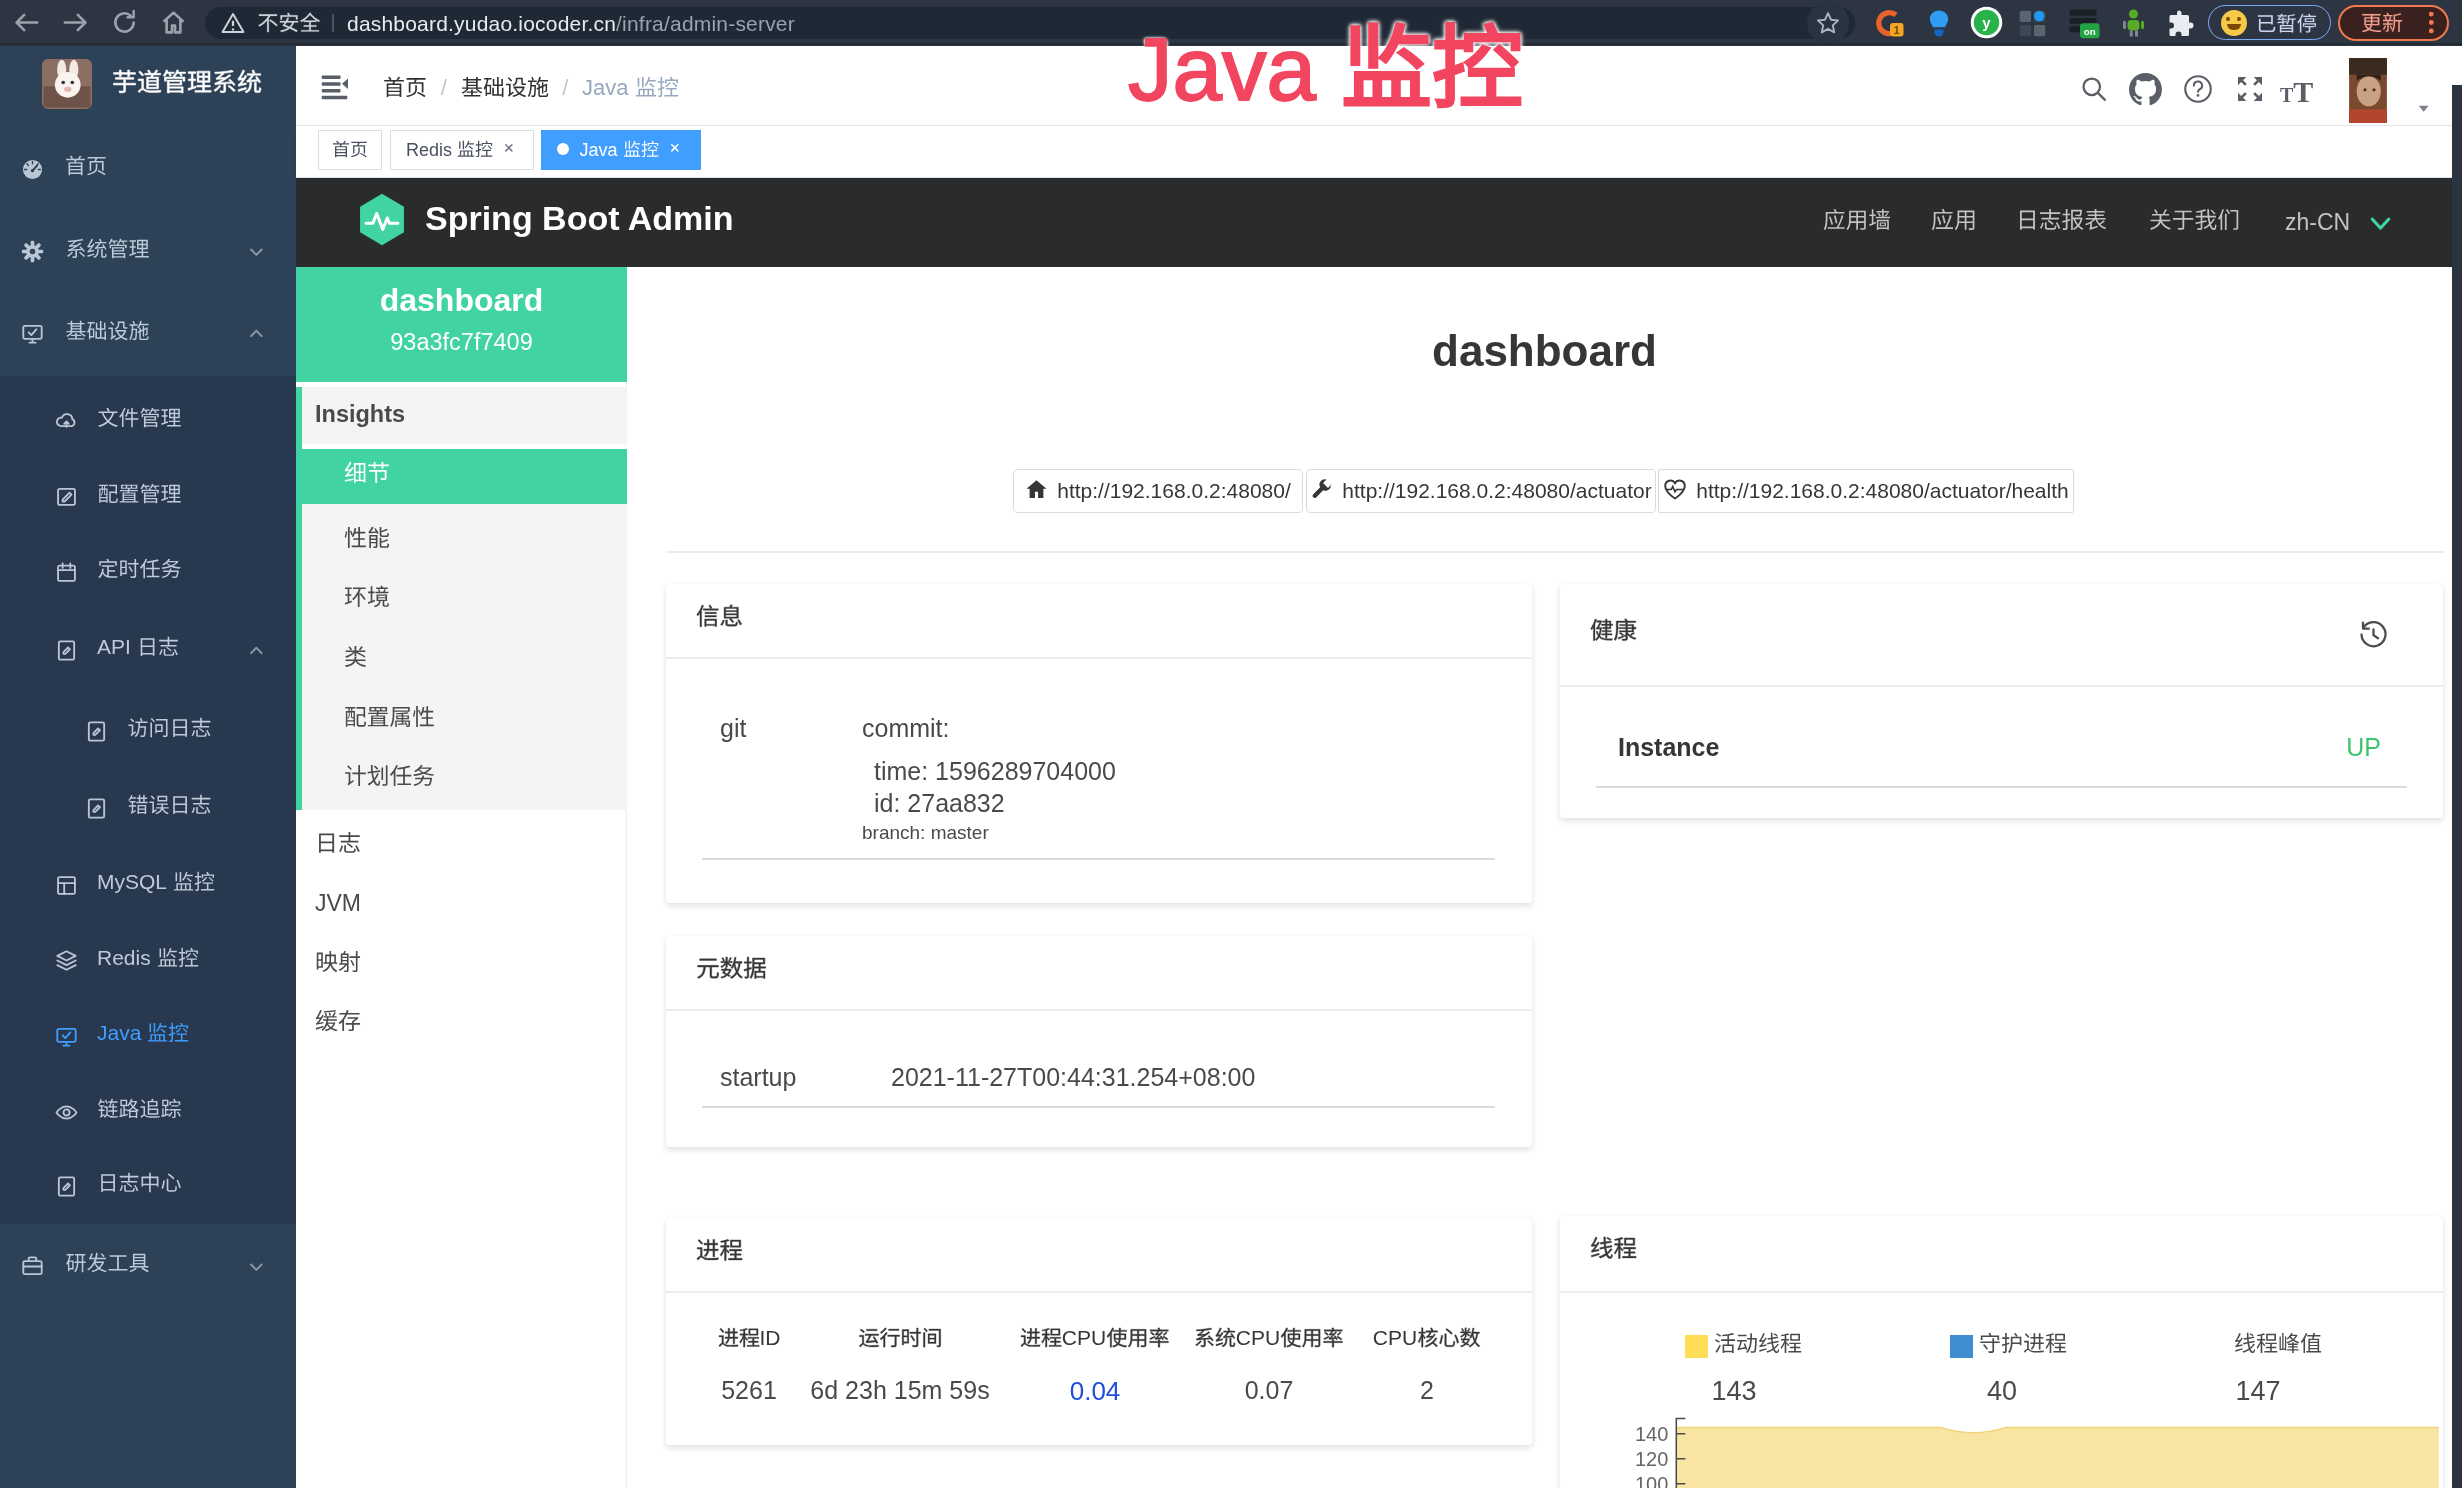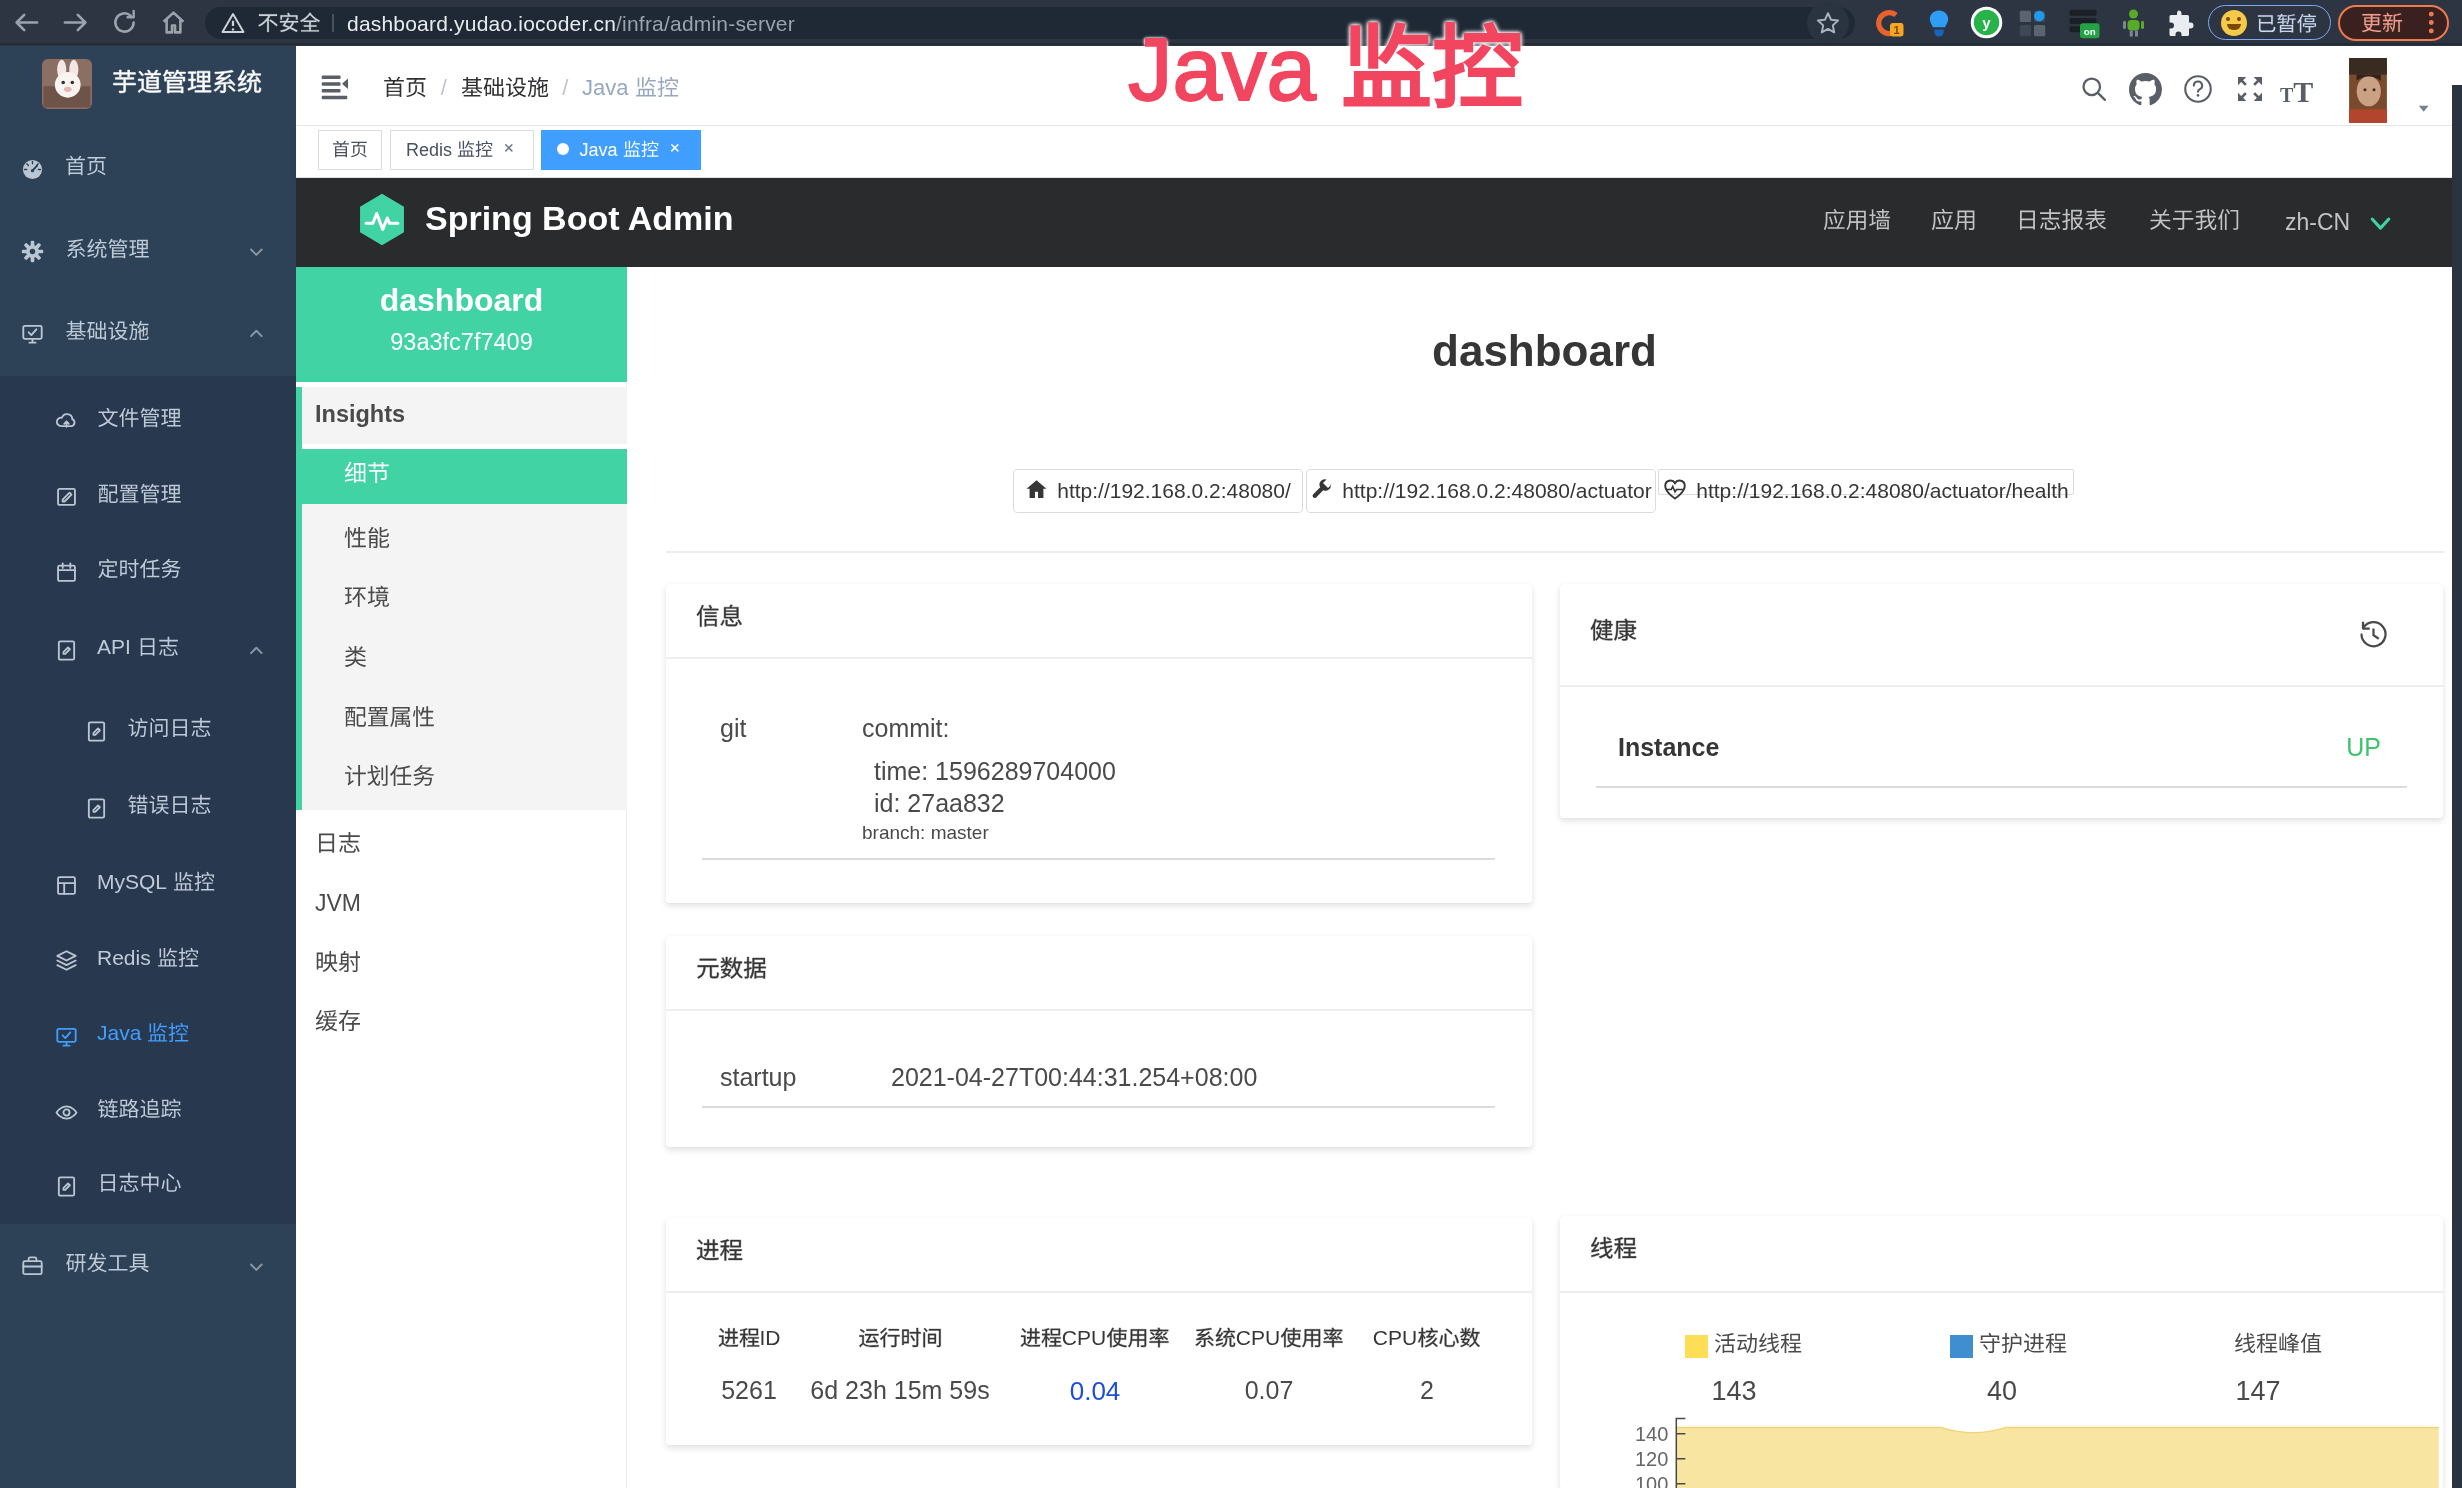--- a/index.html
+++ b/index.html
@@ -527,21 +527,21 @@
         <use href="#g5B58" x="1000"></use>
       </svg></div>
     <div style="position:absolute;left:627px;top:267px;width:1835px;height:1222px;background:#fff"></div>
     <div style="position:absolute;left:627px;top:326px;width:1835px;text-align:center;font-size:44px;font-weight:600;color:#363636">dashboard</div>
     <div style="position:absolute;left:1013px;width:290px;top:469px;height:44px;background:#fff;border:1.5px solid #dbdbdb;border-radius:4.6px;font-size:21px;color:#363636;line-height:41px;white-space:nowrap;text-align:center"><svg style="vertical-align:-3px;margin-right:9px" width="23" height="23" viewBox="0 0 30 30" fill="#363636">
         <path d="M15 3 2 14h4v12h7v-8h4v8h7V14h4Z"></path>
       </svg>http://192.168.0.2:48080/</div>
     <div style="position:absolute;left:1306px;width:350px;top:469px;height:44px;background:#fff;border:1.5px solid #dbdbdb;border-radius:4.6px;font-size:21px;color:#363636;line-height:41px;white-space:nowrap;text-align:center"><svg style="vertical-align:-3px;margin-right:9px" width="23" height="23" viewBox="0 0 30 30" fill="#363636">
         <path d="M27 8a7 7 0 0 1-9.8 8L8 25.3A2.8 2.8 0 0 1 4 21.4l9.3-9.2A7 7 0 0 1 21.5 2L17 6.5 23.5 13 28 8.4Z"></path>
       </svg>http://192.168.0.2:48080/actuator</div>
-    <div style="position:absolute;left:1658px;width:416px;top:469px;height:26px;background:#fff;border:1.5px solid #dbdbdb;border-radius:2px;font-size:21px;color:#363636;line-height:41px;white-space:nowrap;text-align:center"><svg style="vertical-align:-3px;margin-right:9px" width="24" height="23" viewBox="0 0 32 30" fill="none" stroke="#363636" stroke-width="2.6">
+    <div style="position:absolute;left:1658px;width:416px;top:469px;height:44px;background:#fff;border:1.5px solid #dbdbdb;border-radius:2px;font-size:21px;color:#363636;line-height:41px;white-space:nowrap;text-align:center"><svg style="vertical-align:-3px;margin-right:9px" width="24" height="23" viewBox="0 0 32 30" fill="none" stroke="#363636" stroke-width="2.6">
         <path d="M16 27S3 19 3 10a7 7 0 0 1 13-3.5A7 7 0 0 1 29 10c0 9-13 17-13 17Z"></path>
         <path d="M4 15h7l2-4 3 7 2-3h10" stroke-width="2.2"></path>
       </svg>http://192.168.0.2:48080/actuator/health</div>
     <div style="position:absolute;left:666px;top:551px;width:1778px;height:2.3px;background:#ececec"></div>
     <div style="position:absolute;left:666px;top:584px;width:866px;height:319px;background:#fff;border-radius:3px;box-shadow:0 3px 6px rgba(10,10,10,.12),0 0 0.8px rgba(10,10,10,.1)"></div>
     <div style="position:absolute;left:666px;top:657px;width:866px;height:1.5px;background:#ededed"></div>
     <div style="position:absolute;left:696px;top:604px"><svg class="zh" style="vertical-align:-2.8px;" width="47" height="23.5" viewBox="0 -880 2000 1000" fill="#363636" stroke="#363636" stroke-width="16">
         <use href="#g4FE1" x="0"></use>
         <use href="#g606F" x="1000"></use>
       </svg></div>
@@ -566,21 +566,21 @@
     <div style="position:absolute;left:2267px;top:733px;width:114px;text-align:right;font-size:25px;font-weight:normal;color:#3ec46d">UP</div>
     <div style="position:absolute;left:1596px;top:786px;width:811px;height:1.5px;background:#dbdbdb"></div>
     <div style="position:absolute;left:666px;top:936px;width:866px;height:211px;background:#fff;border-radius:3px;box-shadow:0 3px 6px rgba(10,10,10,.12),0 0 0.8px rgba(10,10,10,.1)"></div>
     <div style="position:absolute;left:666px;top:1009px;width:866px;height:1.5px;background:#ededed"></div>
     <div style="position:absolute;left:696px;top:956px"><svg class="zh" style="vertical-align:-2.8px;" width="71" height="23.5" viewBox="0 -880 3000 1000" fill="#363636" stroke="#363636" stroke-width="16">
         <use href="#g5143" x="0"></use>
         <use href="#g6570" x="1000"></use>
         <use href="#g636E" x="2000"></use>
       </svg></div>
     <div style="position:absolute;left:720px;top:1063px;font-size:25px;color:#4a4a4a;white-space:nowrap">startup</div>
-    <div style="position:absolute;left:891px;top:1063px;font-size:25px;color:#4a4a4a;white-space:nowrap">2021-04-27T00:44:31.254+08:00</div>
+    <div style="position:absolute;left:891px;top:1063px;font-size:25px;color:#4a4a4a;white-space:nowrap">2021-11-27T00:44:31.254+08:00</div>
     <div style="position:absolute;left:702px;top:1106px;width:793px;height:1.5px;background:#dbdbdb"></div>
     <div style="position:absolute;left:666px;top:1218px;width:866px;height:227px;background:#fff;border-radius:3px;box-shadow:0 3px 6px rgba(10,10,10,.12),0 0 0.8px rgba(10,10,10,.1)"></div>
     <div style="position:absolute;left:666px;top:1291px;width:866px;height:1.5px;background:#ededed"></div>
     <div style="position:absolute;left:696px;top:1238px"><svg class="zh" style="vertical-align:-2.8px;" width="47" height="23.5" viewBox="0 -880 2000 1000" fill="#363636" stroke="#363636" stroke-width="16">
         <use href="#g8FDB" x="0"></use>
         <use href="#g7A0B" x="1000"></use>
       </svg></div>
     <div style="position:absolute;left:749px;top:1326px;width:0;display:flex;justify-content:center">
       <span style="white-space:nowrap"><span style="font-size:21px;color:#363636;white-space:nowrap"><svg class="zh" style="vertical-align:-2.6px;" width="42" height="21" viewBox="0 -880 2000 1000" fill="#363636" stroke="#363636" stroke-width="16">
             <use href="#g8FDB" x="0"></use>

